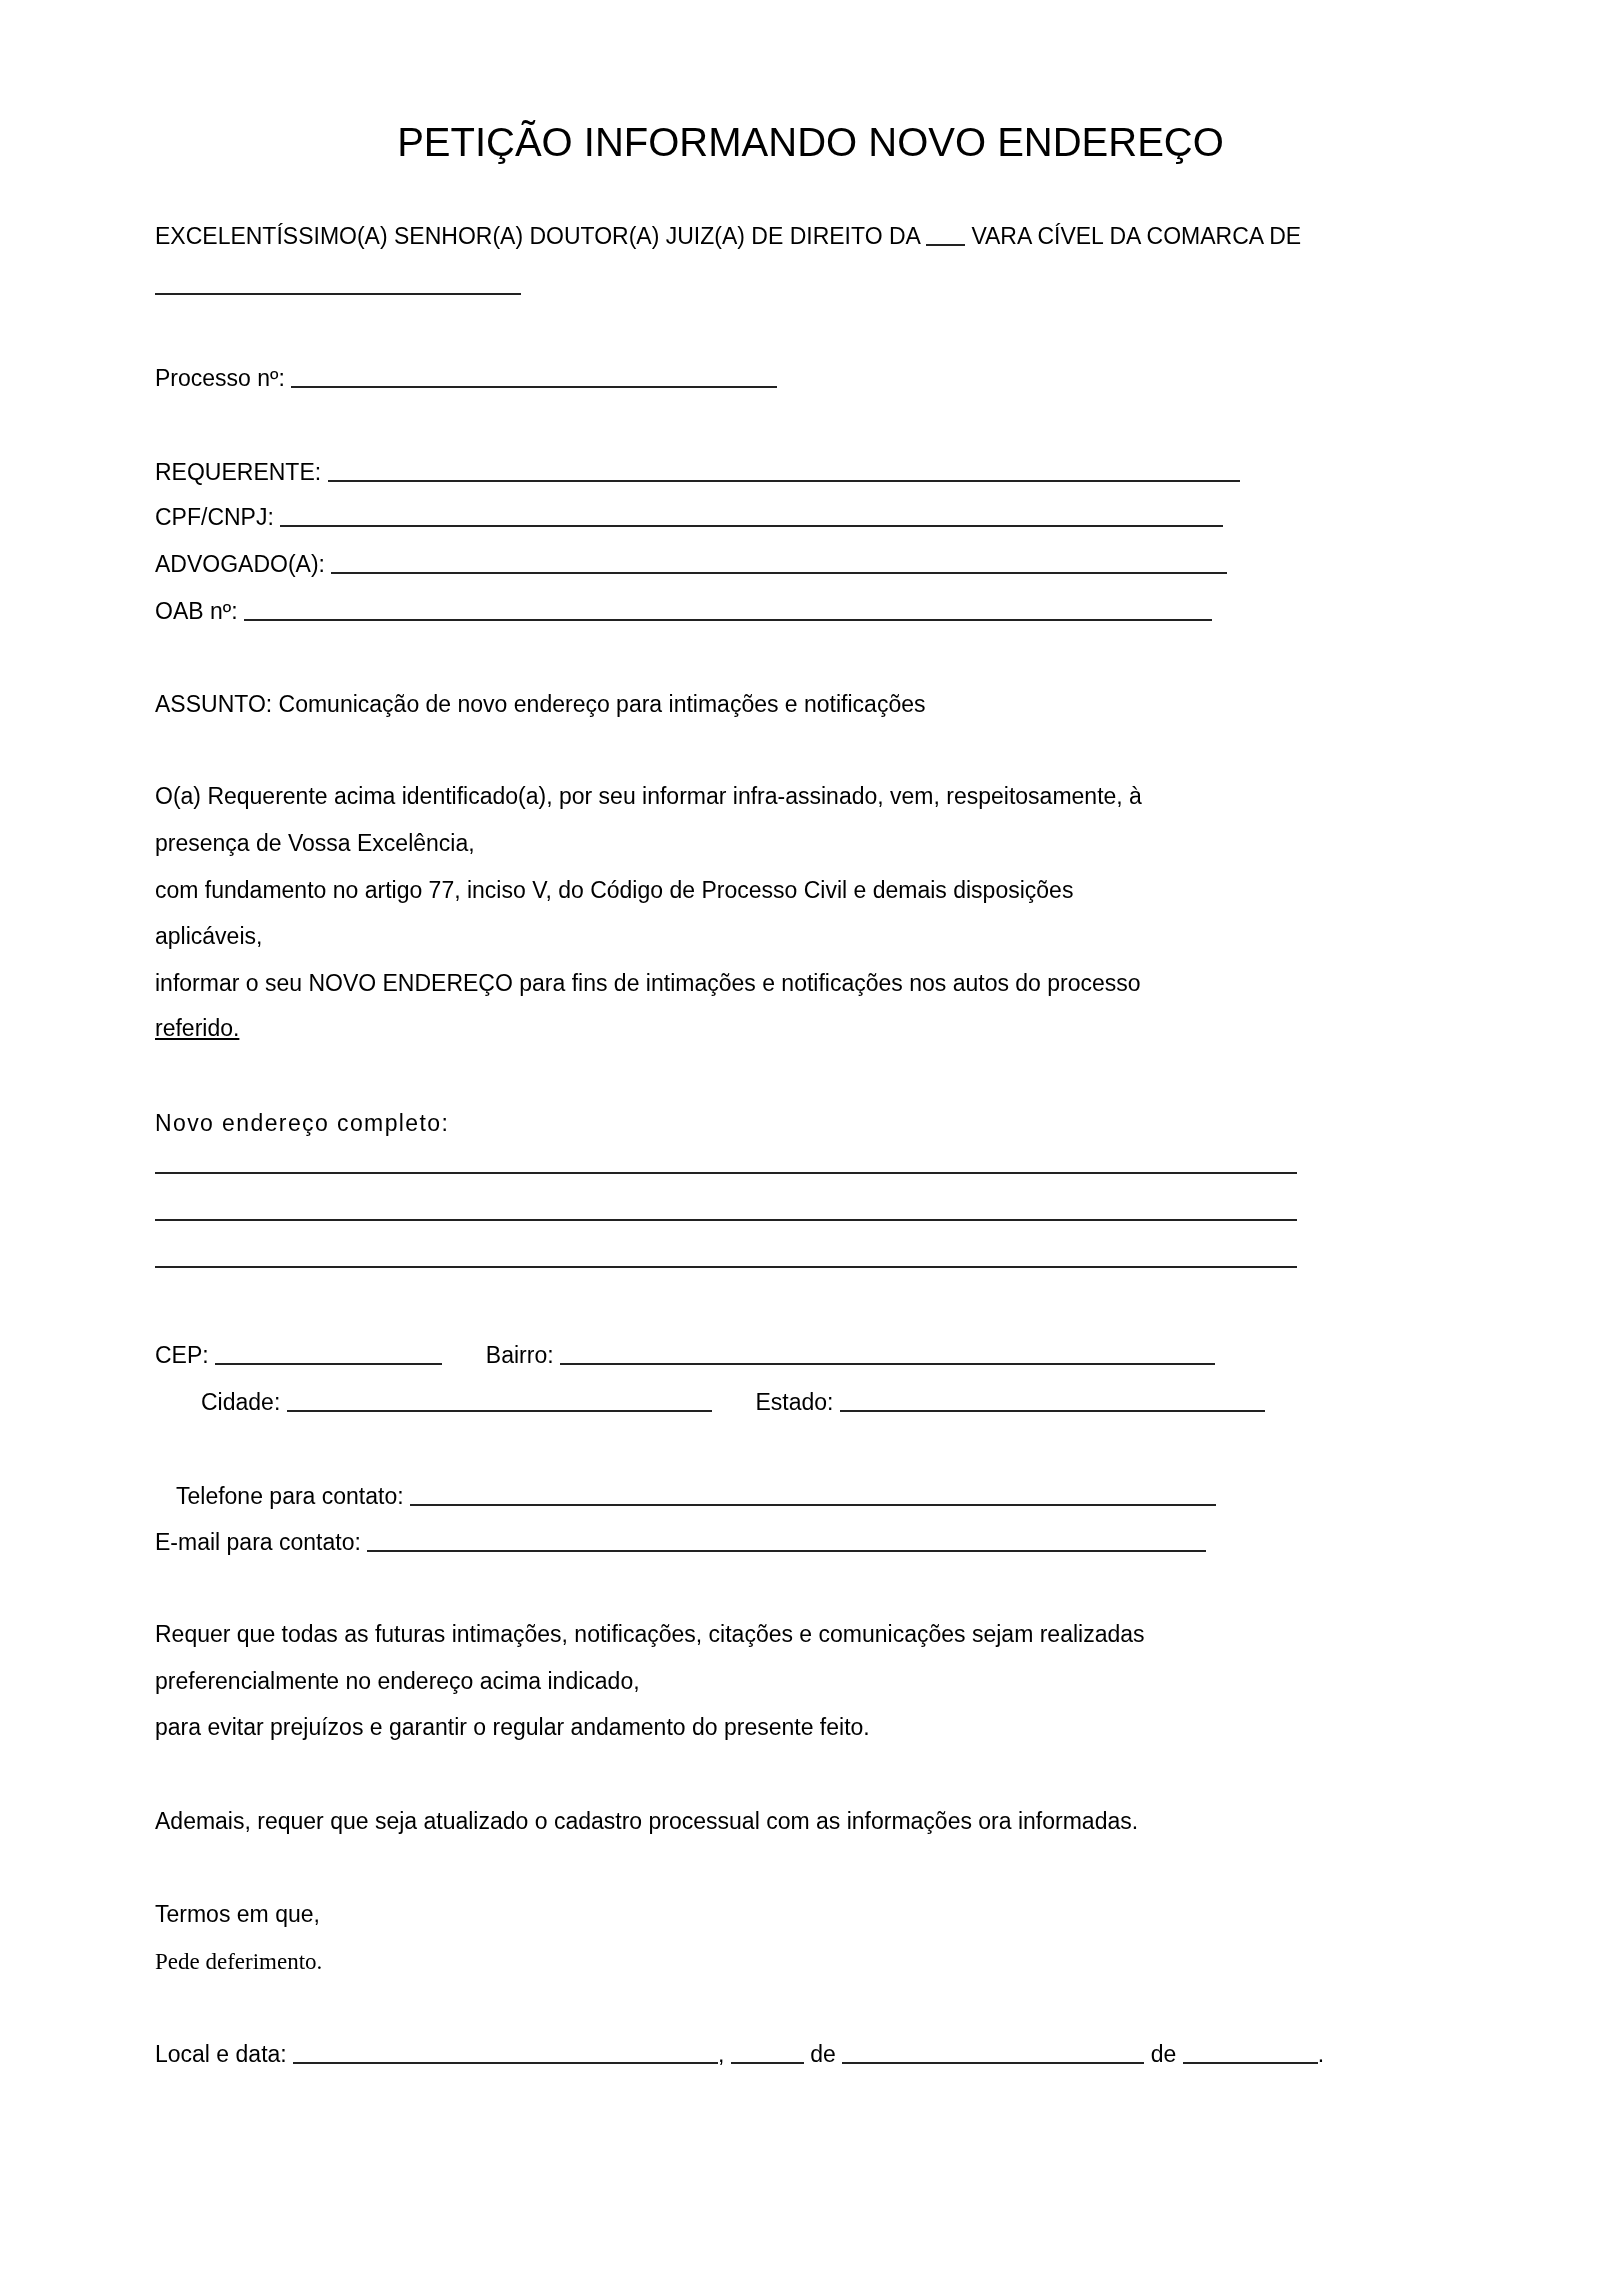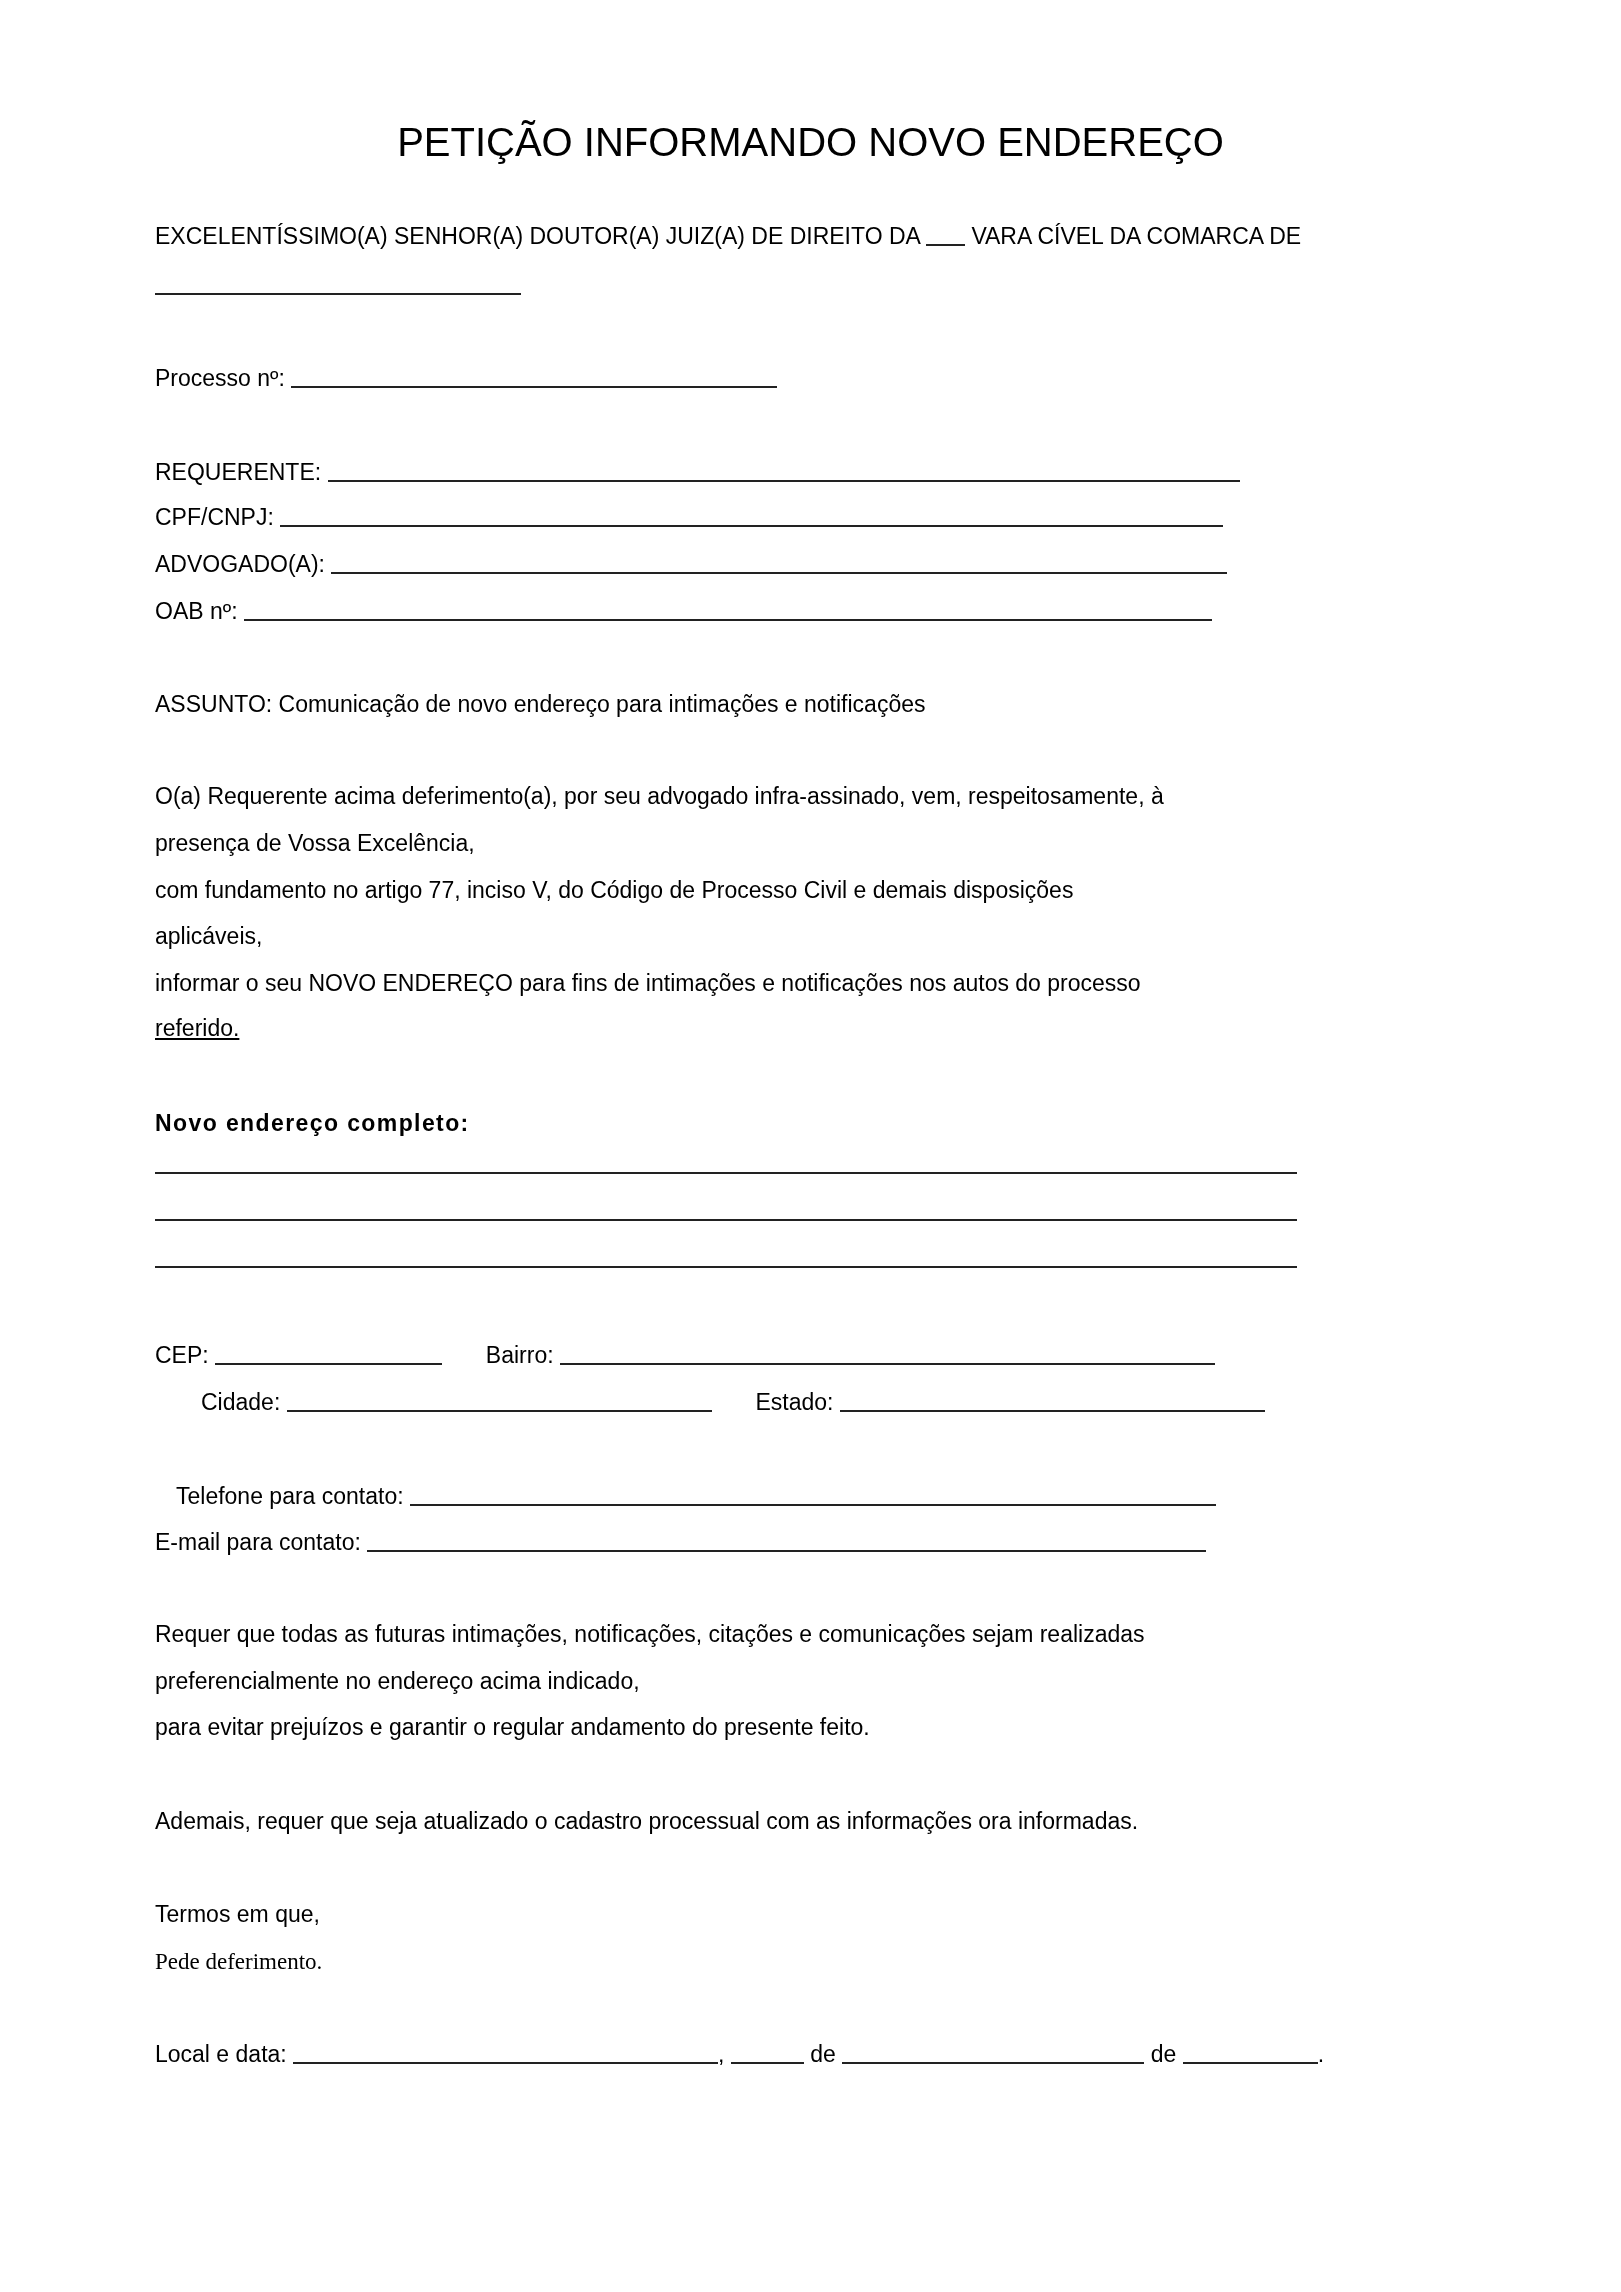--- a/index.html
+++ b/index.html
@@ -43,28 +43,28 @@
     <span>ADVOGADO(A):</span>
     <span class="blank" style="width:896px;"></span>
   </div>
   <div class="ln" style="top:597px;">
     <span>OAB nº:</span>
     <span class="blank" style="width:968px;"></span>
   </div>
 
   <div class="ln" style="top:690px;">ASSUNTO: Comunicação de novo endereço para intimações e notificações</div>
 
-  <div class="ln" style="top:782px;">O(a) Requerente acima deferimento(a), por seu advogado infra-assinado, vem, respeitosamente, à</div>
+  <div class="ln" style="top:782px;">O(a) Requerente acima identificado(a), por seu informar infra-assinado, vem, respeitosamente, à</div>
   <div class="ln" style="top:829px;">presença de Vossa Excelência,</div>
   <div class="ln" style="top:876px;">com fundamento no artigo 77, inciso V, do Código de Processo Civil e demais disposições</div>
   <div class="ln" style="top:922px;">aplicáveis,</div>
   <div class="ln" style="top:969px;">informar o seu NOVO ENDEREÇO para fins de intimações e notificações nos autos do processo</div>
   <div class="ln" style="top:1014px;text-decoration:underline;">referido.</div>
 
-  <div class="ln spaced" style="top:1109px;font-weight:bold;">Novo endereço completo:</div>
+  <div class="ln spaced" style="top:1109px;">Novo endereço completo:</div>
   <div class="hr" style="top:1172px; width:1142px;"></div>
   <div class="hr" style="top:1219px; width:1142px;"></div>
   <div class="hr" style="top:1266px; width:1142px;"></div>
 
   <div class="ln" style="top:1341px;">
     <span>CEP:</span>
     <span class="blank" style="width:227px;"></span>
     <span style="display:inline-block; width:31px;"></span>
     <span>Bairro:</span>
     <span class="blank" style="width:655px;"></span>

